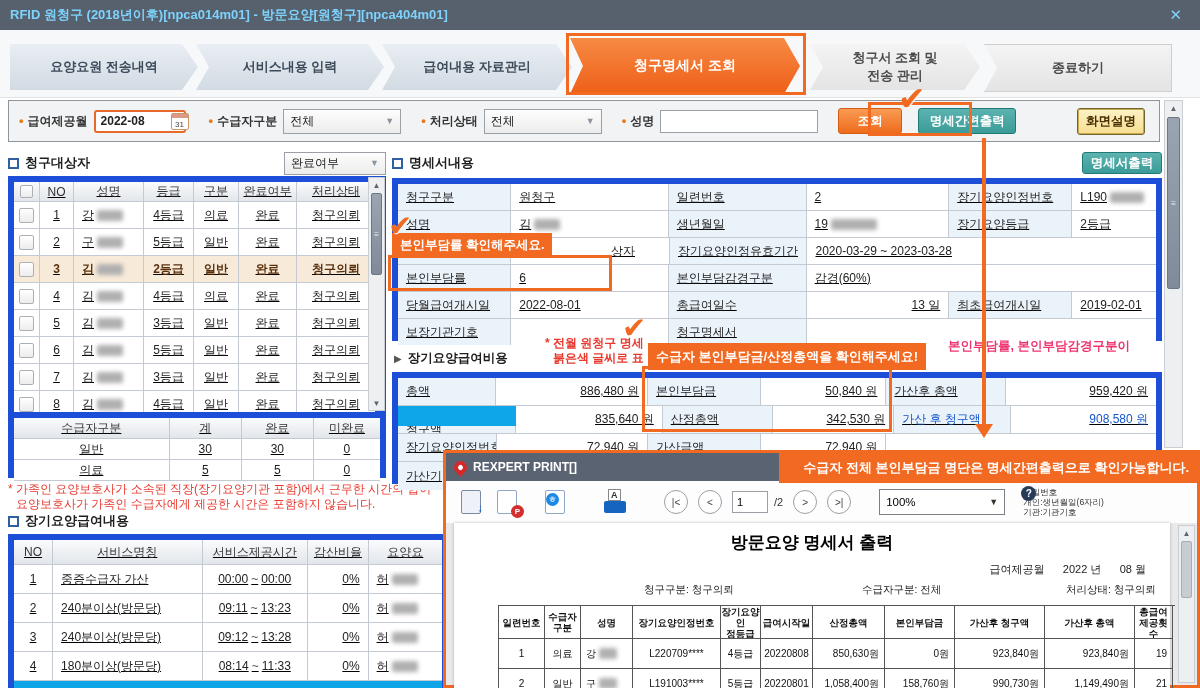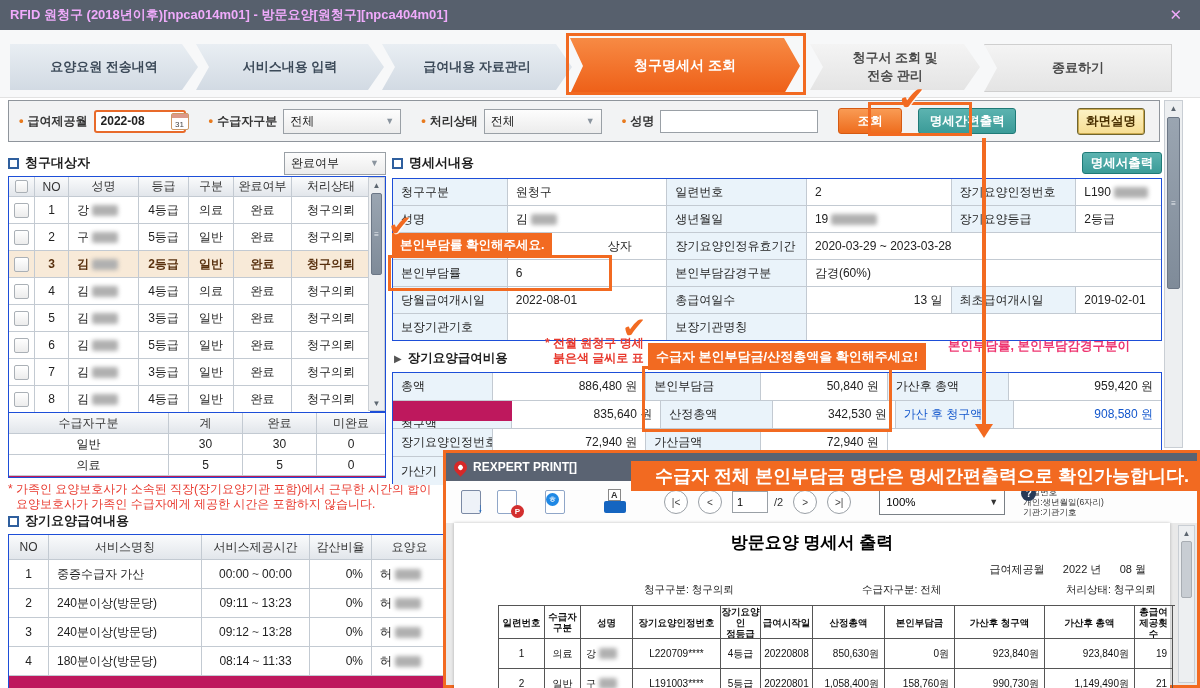--- a/index.html
+++ b/index.html
@@ -1,20 +1,20 @@
 <!DOCTYPE html>
 <html><head>
 <meta charset="utf-8">
 <style>
   html,body{margin:0;padding:0;}
   body{font-family:"Liberation Sans","DejaVu Sans",sans-serif;background:#fff;}
   #app{position:relative;width:1200px;height:688px;overflow:hidden;background:#fff;outline:1px solid #5a626e;}
   .abs{position:absolute;box-sizing:border-box;}
   
-  .titlebar{left:0;top:0;width:1200px;height:30px;background:#57606d;color:#f0abfc;display:flex;align-items:center;padding:13px 10px;font-size:13px;font-weight:bold;}
+  .titlebar{left:0;top:0;width:1200px;height:30px;background:#57606d;color:#7dd3fc;display:flex;align-items:center;padding:13px 10px;font-size:13px;font-weight:bold;}
   .closebox{margin-left:auto;font-size:15px;font-weight:bold;cursor:pointer;padding:0 8px;}
   
   .tabstrip{left:0;top:30px;width:1200px;height:68px;background:#f7f8f9;border-bottom:1px solid #e2e2e2;}
   .tab{position:absolute;display:flex;align-items:center;justify-content:center;font-size:13px;font-weight:bold;color:#3c4a59;text-align:center;}
   .tab-blue{background:linear-gradient(#e9eef3,#d2dae3);}
   .tab-gray{background:linear-gradient(#f4f4f4,#e4e4e4);color:#4a4a4a;}
   .tab-active{background:linear-gradient(#f8света,#ee5f17);background:linear-gradient(#f78a44,#ee5f17);color:#fff;font-size:14px;text-align:right;}
   .arrow-r{clip-path:polygon(0 0,calc(100% - 16px) 0,100% 50%,calc(100% - 16px) 100%,0 100%);}
   .notch-l{clip-path:polygon(0 0,calc(100% - 16px) 0,100% 50%,calc(100% - 16px) 100%,0 100%,13px 50%);}
   .flat{clip-path:polygon(0 0,100% 0,100% 100%,0 100%,13px 50%);}
@@ -29,21 +29,21 @@
   .sel{height:23px;background:linear-gradient(#fdfdfd,#ececec);border:1px solid #9aa0a6;display:flex;align-items:center;font-size:12px;padding:0 6px;color:#222;min-width:104px;justify-content:space-between;}
   .chev{color:#8a949e;font-size:9px;margin-left:6px;}
   .btn{display:flex;align-items:center;justify-content:center;font-weight:bold;font-size:12.5px;border-radius:3px;cursor:pointer;box-sizing:border-box;}
   .btn-orange{width:64px;height:26px;background:linear-gradient(#f99b54,#ee6c1d);border:1px solid #d55a12;color:#fff;}
   .btn-teal{background:linear-gradient(#5cb3b0,#3b9b98);border:1px solid #1f7a77;color:#fff;}
   .btn-help{width:68px;height:27px;background:linear-gradient(#fdf3c6,#f6dd92);border:1px solid #6f6530;box-shadow:0 0 0 1px #caa94e inset;color:#4a3000;}
   
   .sect{display:flex;align-items:center;gap:6px;font-size:13px;font-weight:bold;color:#1e1e1e;}
   .sq{width:7px;height:7px;border:2px solid #2f5f9e;background:#fff;}
   
-  .tbl{border:1px solid #1d4ed8;background:#be185d;}
+  .tbl{border:6px solid #1d4ed8;background:#0ea5e9;text-decoration:underline;}
   .tr{display:flex;}
   .td{display:flex;align-items:center;justify-content:center;border-right:1px solid #c3cad2;border-bottom:1px solid #c3cad2;font-size:12px;color:#222;background:#fff;box-sizing:border-box;overflow:hidden;white-space:nowrap;}
   .th{background:linear-gradient(#fafbfc,#e2e6eb);color:#333;}
   .ln{justify-content:flex-start;padding-left:8px;}
   .rn{justify-content:flex-end;padding-right:8px;}
   .sel-row .td{background:#f8ead8;font-weight:bold;color:#58300e;}
   .cb{width:13px;height:13px;border:1px solid #aab0b6;border-radius:2px;background:linear-gradient(#fff,#ececec);}
   .blur{display:inline-block;height:11px;background:#b0b0b0;border-radius:2px;filter:blur(2px);margin-left:3px;vertical-align:middle;}
   .w18{width:18px;}.w26{width:26px;}.w34{width:34px;}.w46{width:46px;}
   
@@ -411,21 +411,21 @@
       <div class="td ln dlab" style="width:115px;">당월급여개시일</div>
       <div class="td ln" style="width:160px;">2022-08-01</div>
       <div class="td ln dlab" style="width:140px;">총급여일수</div>
       <div class="td rn" style="width:145px;">13 일</div>
       <div class="td ln dlab" style="width:125px;">최초급여개시일</div>
       <div class="td ln" style="width:85px;border-right:none;">2019-02-01</div>
     </div>
     <div class="tr" style="height:26px;">
       <div class="td ln dlab" style="width:115px;border-bottom:none;">보장기관기호</div>
       <div class="td ln" style="width:160px;border-bottom:none;"></div>
-      <div class="td ln dlab" style="width:140px;border-bottom:none;">보장기관명칭</div>
+      <div class="td ln dlab" style="width:140px;border-bottom:none;">청구명세서</div>
       <div class="td ln" style="width:355px;border-right:none;border-bottom:none;"></div>
     </div>
   </div>
 
   <div class="abs sect" style="left:394px;top:350px;font-size:12.5px;">
     <span style="color:#555;font-size:10px;">▶</span>
       <span>장기요양급여비용</span>
   </div>
   <div class="abs rednote" style="left:545px;top:336px;font-weight:bold;white-space:nowrap;">
     <div>* 전월 원청구 명세</div>
@@ -482,21 +482,21 @@
 
   <div class="abs vline" style="left:982px;top:138px;width:4px;height:286px;"></div>
   <div class="abs varrow" style="left:975px;top:424px;"></div>
 
   <div class="abs pwin">
     <div class="ptitle">
       <span class="pin">
           <i></i>
         </span>
       <span>REXPERT PRINT[]</span>
-      <div class="ann" style="position:absolute;right:0;top:8px;height:30px;font-size:18px;padding-left:24px;">수급자 전체 본인부담금 명단은 명세간편출력으로 확인가능합니다.</div>
+      <div class="ann" style="position:absolute;right:0;top:0;height:30px;font-size:13px;padding-left:24px;">수급자 전체 본인부담금 명단은 명세간편출력으로 확인가능합니다.</div>
     </div>
     <div class="ptoolbar">
       <span class="ticon">
           <span class="page-ic" style="border-color:#7b8aa5;background:#eef2f8;"></span>
           <span style="position:absolute;right:1px;bottom:0;color:#1565c0;font-weight:bold;font-size:12px;">↓</span>
         </span>
       <span class="ticon">
           <span class="page-ic"></span>
           <span class="badge" style="background:#d32f2f;">P</span>
         </span>

